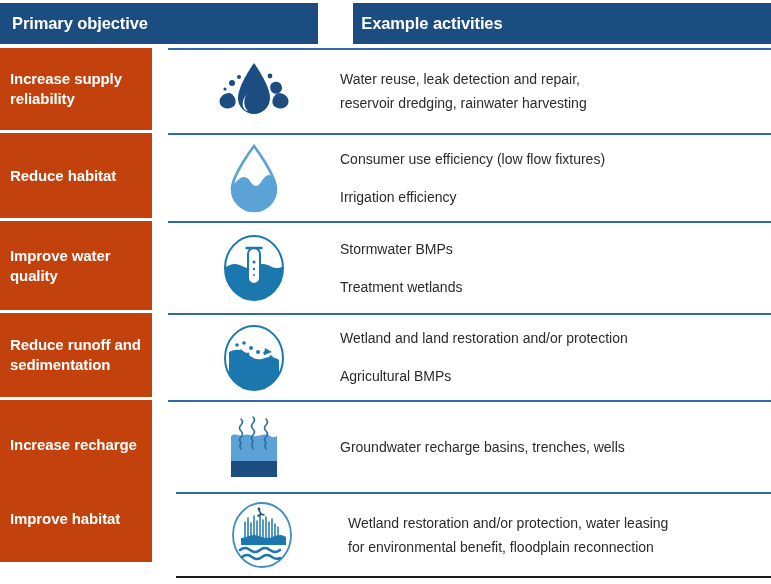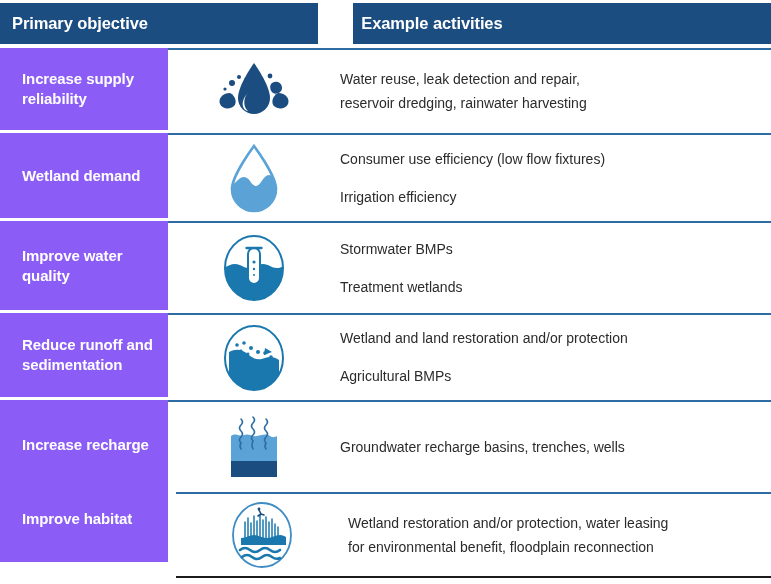--- a/index.html
+++ b/index.html
@@ -48,30 +48,30 @@
 
   
   .left-col {
     position: absolute;
     left: 0; top: 0;
     width: 338px; height: 584px;
   }
   .obj-cell {
     position: absolute;
     left: 0;
-    width: 168px;
-    background: #8b5cf6;
+    width: 152px;
+    background: #c2410c;
     color: #ffffff;
     font-weight: bold;
     font-size: 15px;
     line-height: 20px;
     letter-spacing: -0.1px;
     display: flex;
     align-items: center;
-    padding-left: 22px;
+    padding-left: 10px;
     padding-right: 4px;
   }
 
   
   .data-row {
     position: absolute;
     left: 168px;
     width: 603px;
     border-top: 2px solid #2e6ca4;
     display: flex;
@@ -121,21 +121,21 @@
     </div>
   </div>
 
   <div class="left-col">
 
     <div class="obj-cell" style="top:48px;  height:82px;">
       <span>Increase supply reliability</span>
     </div>
 
     <div class="obj-cell" style="top:133px; height:85px;">
-      <span>Wetland demand</span>
+      <span>Reduce habitat</span>
     </div>
 
     <div class="obj-cell" style="top:221px; height:89px;">
       <span>Improve water quality</span>
     </div>
 
     <div class="obj-cell" style="top:313px; height:84px;">
       <span>Reduce runoff and sedimentation</span>
     </div>
 

